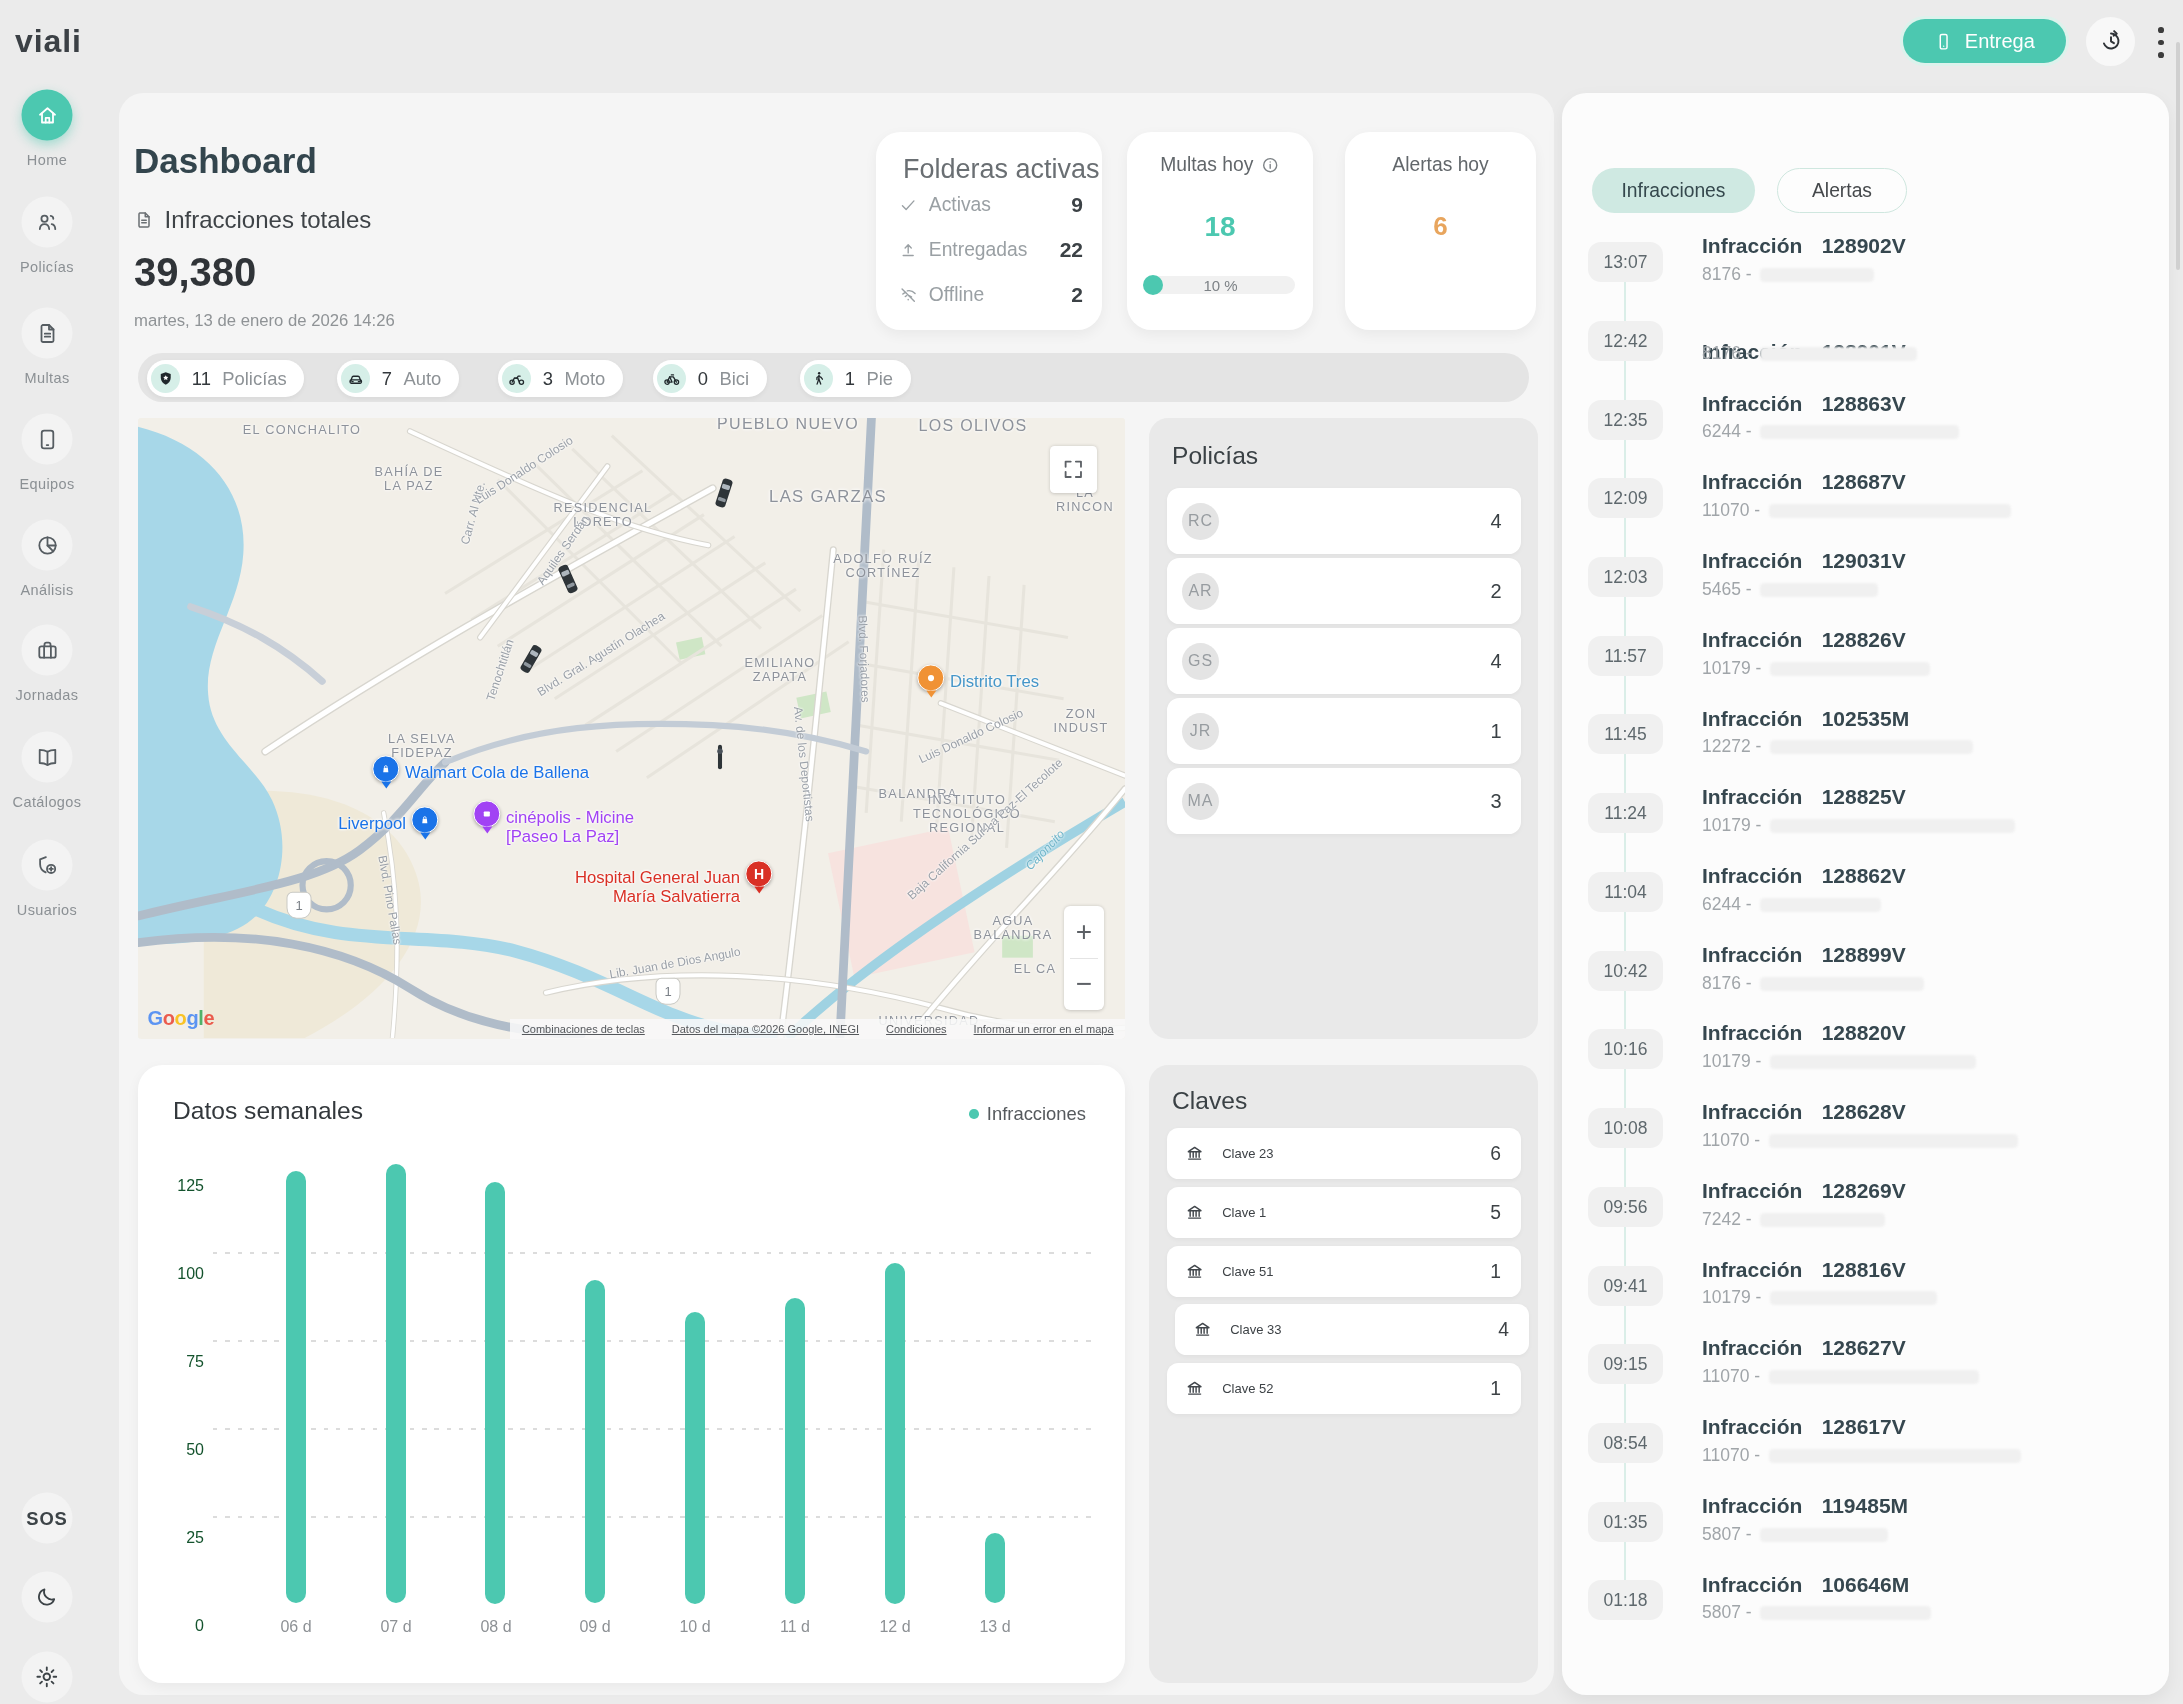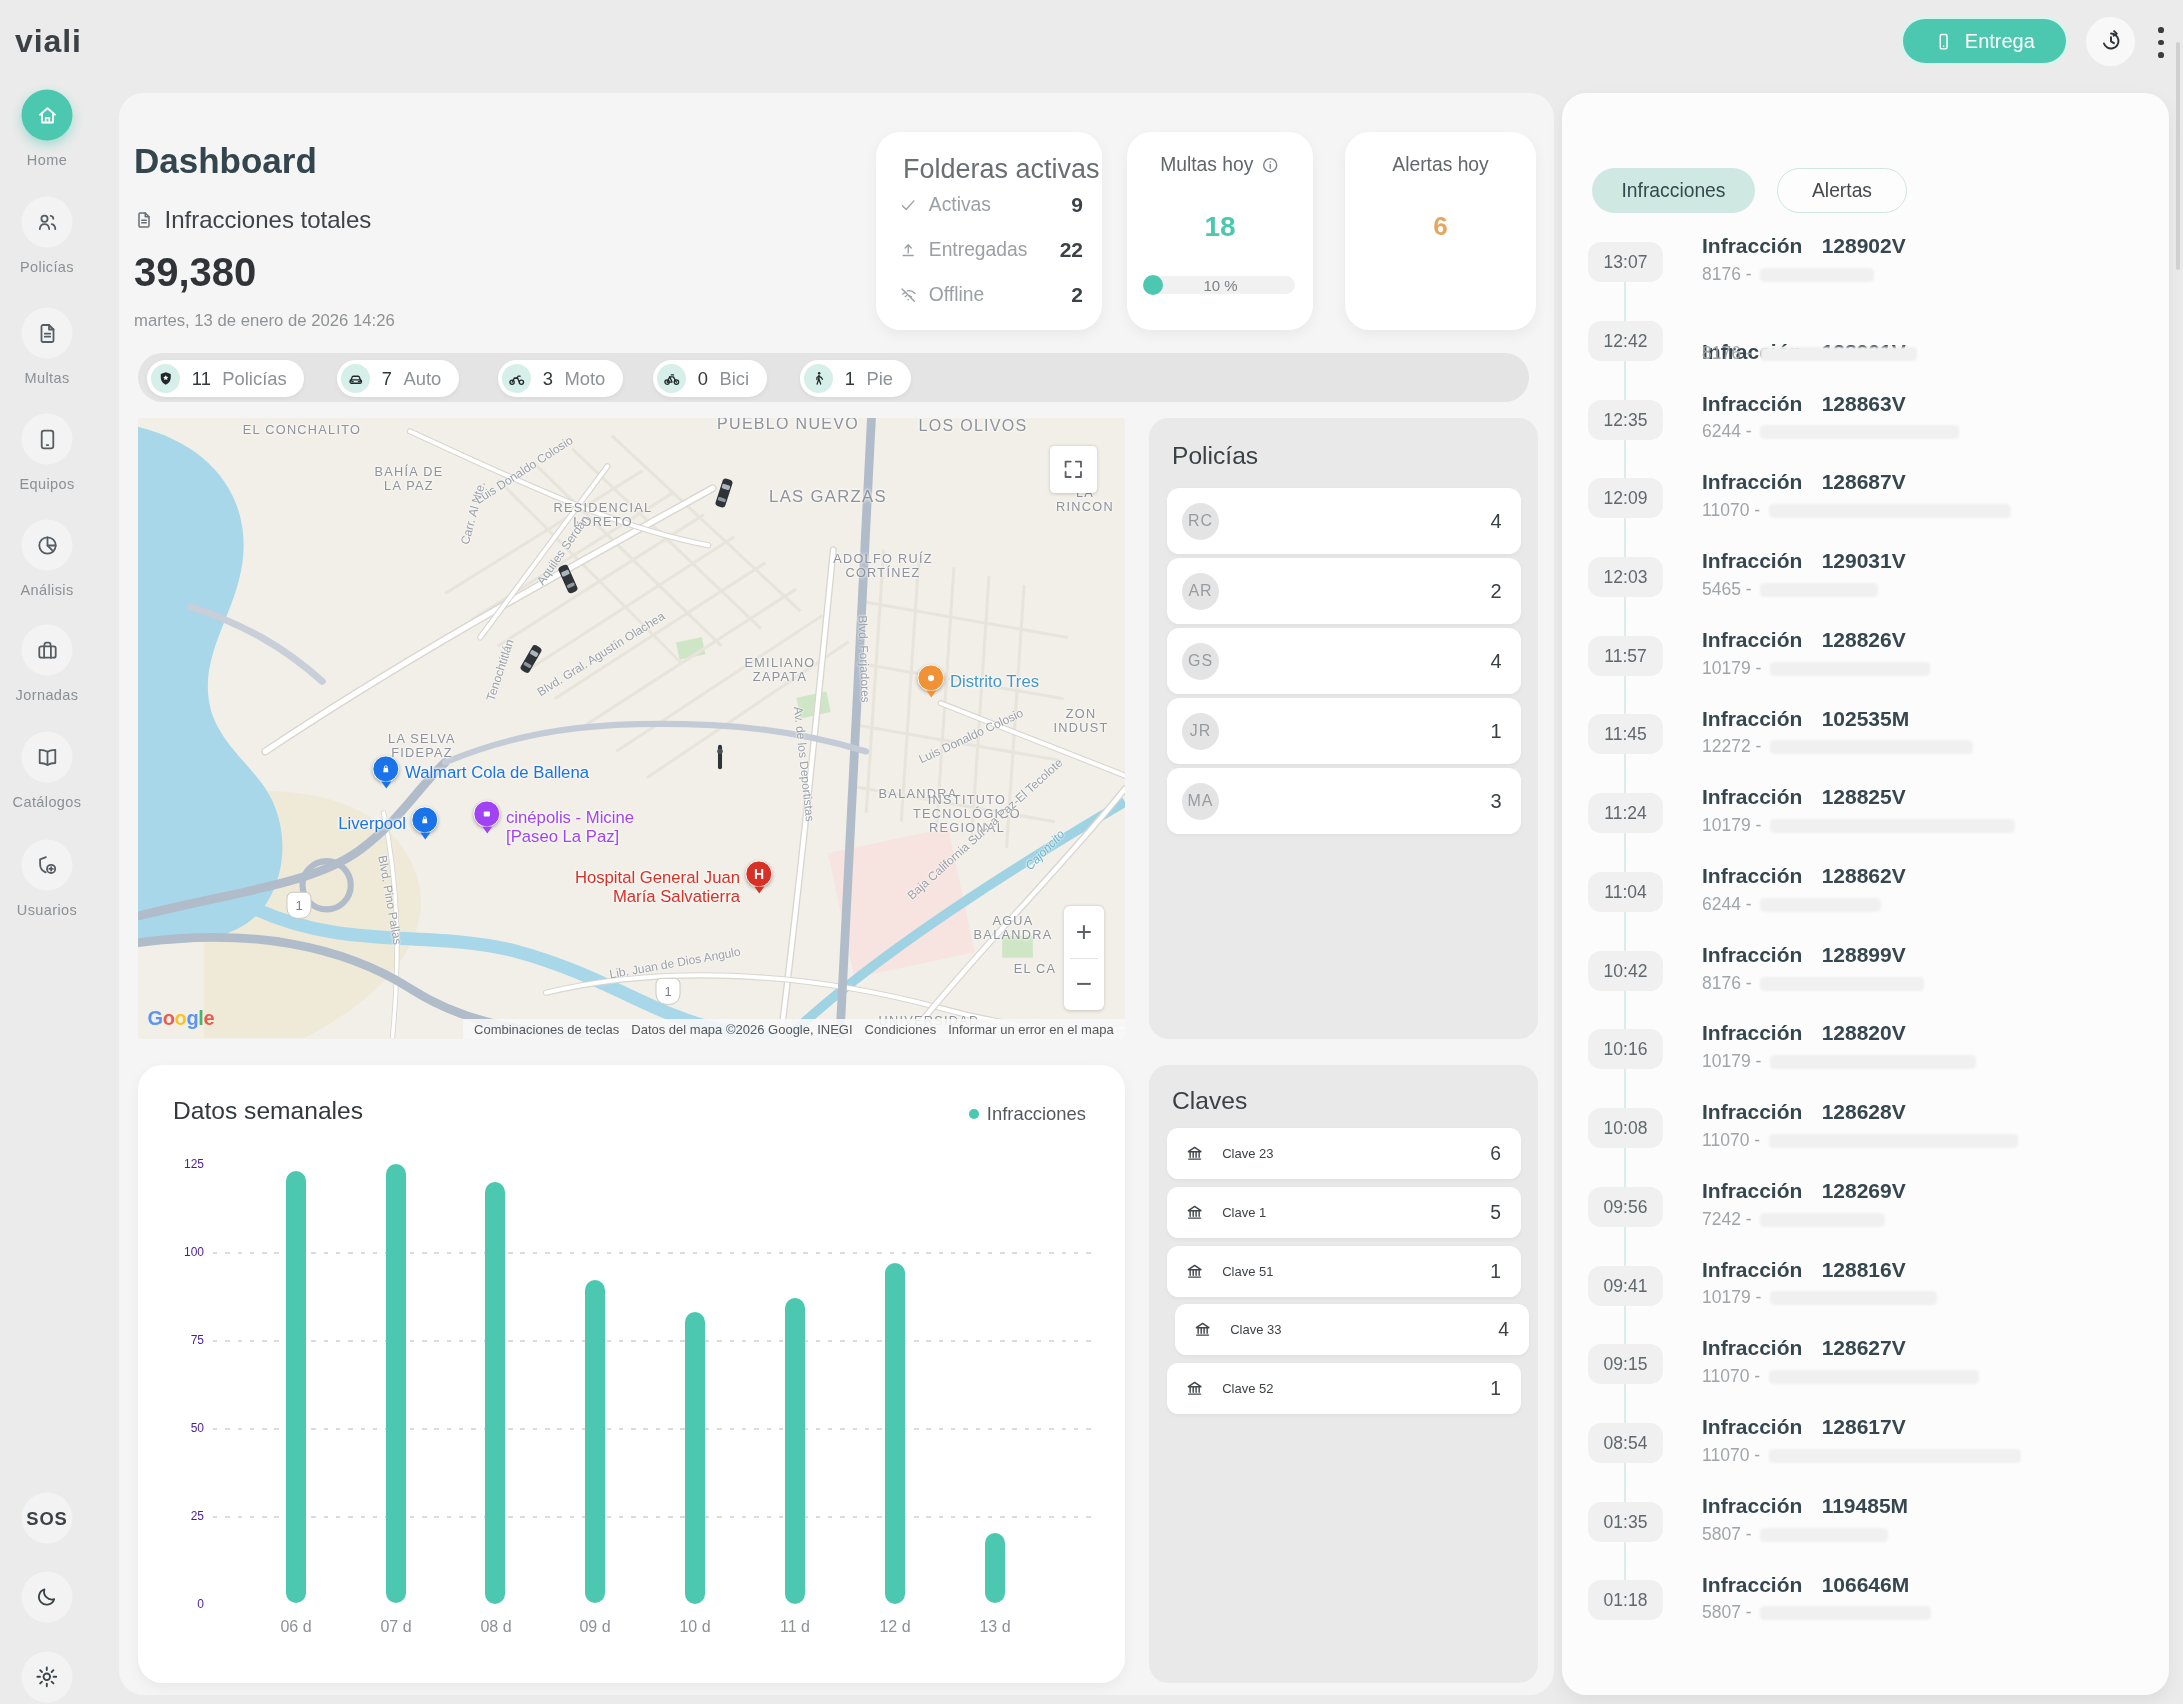--- a/index.html
+++ b/index.html
@@ -76,36 +76,36 @@
   .unit-marker{position:absolute;transform:translate(-50%,-50%);cursor:pointer;}
   #map-fullscreen{left:912px;top:28px;width:47px;height:47px;background:#ffffff;border:none;border-radius:4.4px;
     color:#5d6166;display:flex;align-items:center;justify-content:center;box-shadow:0 0.9px 3.5px rgba(0,0,0,.18);cursor:pointer;}
   #map-zoomctrl{left:926px;top:488px;width:40px;height:104px;background:#ffffff;border-radius:6.1px;
     box-shadow:0 0.9px 3.5px rgba(0,0,0,.18);display:flex;flex-direction:column;align-items:center;}
   #map-zoomctrl .zbtn{flex:1;width:100%;border:none;background:transparent;font-size:28px;color:#5d6166;cursor:pointer;
     display:flex;align-items:center;justify-content:center;font-family:inherit;}
   #map-zoomctrl .zsep{width:28px;height:0.9px;background:#e4e4e4;}
   #google-logo{left:9.6px;top:589px;font-size:20px;font-weight:bold;letter-spacing:-0.4px;}
   #map-attrib{right:0;bottom:0;height:20px;background:rgba(248,248,248,.88);display:flex;align-items:center;
-    gap:12px;padding:0 11.4px;font-size:13px;color:#55585c;white-space:nowrap;}
+    gap:27px;padding:0 11.4px;font-size:11px;color:#55585c;white-space:nowrap;text-decoration:underline;}
   
   #policias-panel{left:1149px;top:418px;width:389px;height:621px;border-radius:19.3px;background:#e9e9e9;}
   #policias-title{left:1172px;top:442px;font-size:24.6px;color:#3a4145;font-weight:500;}
   .prow{position:absolute;left:1167px;width:354px;height:66px;border-radius:12.3px;background:#ffffff;
     box-shadow:0 1.8px 4.4px rgba(0,0,0,.04);cursor:pointer;}
   .prow .avatar{position:absolute;left:15px;top:14.5px;width:37px;height:37px;border-radius:50%;background:#e4e4e4;
     display:flex;align-items:center;justify-content:center;font-size:16px;color:#979ca0;letter-spacing:0.9px;}
   .prow .pcount{position:absolute;right:19.3px;top:50%;transform:translateY(-50%);font-size:20px;color:#3a4145;}
   
   #chart-card{left:138px;top:1065px;width:987px;height:618px;}
   #chart-title{left:35px;top:32px;font-size:24.6px;color:#33383c;font-weight:500;}
   #chart-legend{right:39px;top:38px;display:flex;align-items:center;gap:8px;font-size:18.4px;color:#55595d;}
   #chart-legend .dot{width:9.6px;height:9.6px;border-radius:50%;background:#4cc8b0;}
   .gridline{position:absolute;height:1.8px;background-image:repeating-linear-gradient(90deg,#dcdcdc 0 4.4px,transparent 4.4px 12.3px);}
-  .ytick{position:absolute;transform:translateY(-50%);font-size:12px;color:#4c1d95;text-align:right;width:53px;}
+  .ytick{position:absolute;transform:translateY(-50%);font-size:16px;color:#14532d;text-align:right;width:53px;margin-top:22px;}
   .xtick{position:absolute;transform:translateX(-50%);font-size:16px;color:#8d9195;}
   .bar{position:absolute;width:20px;border-radius:10.5px;background:#4cc8b0;}
   
   #claves-panel{left:1149px;top:1065px;width:389px;height:618px;border-radius:19.3px;background:#e9e9e9;}
   #claves-title{left:1172px;top:1087px;font-size:24.6px;color:#3a4145;font-weight:500;}
   .crow{position:absolute;left:1167px;width:354px;height:51px;border-radius:11.4px;background:#ffffff;
     box-shadow:0 1.8px 4.4px rgba(0,0,0,.04);display:flex;align-items:center;cursor:pointer;}
   .crow .cic{margin-left:17.5px;color:#42474c;display:flex;}
   .crow .clbl{margin-left:18.4px;font-size:13px;color:#3d4246;flex:1;}
   .crow .ccnt{margin-right:20px;font-size:19.3px;color:#3d4246;}

